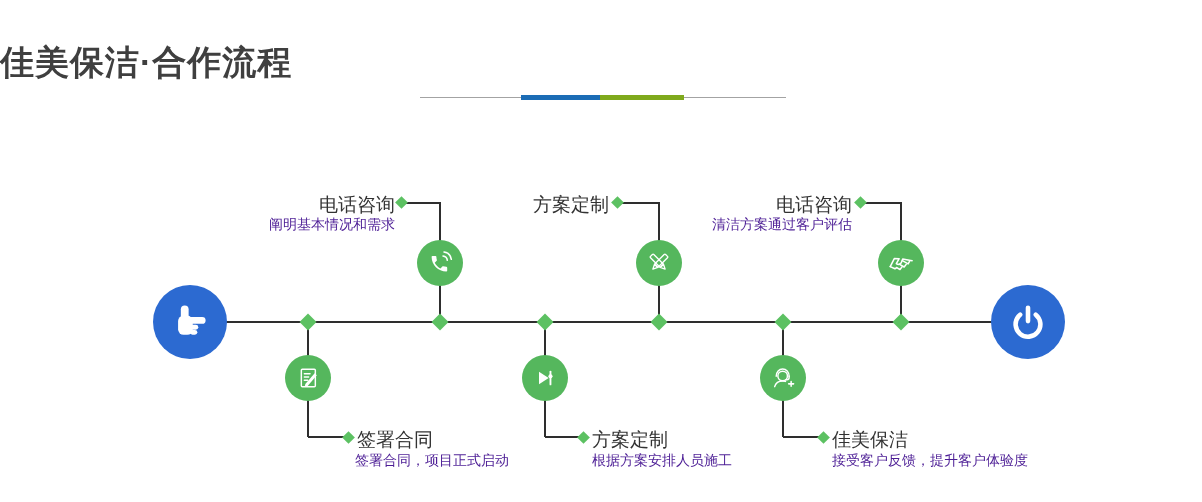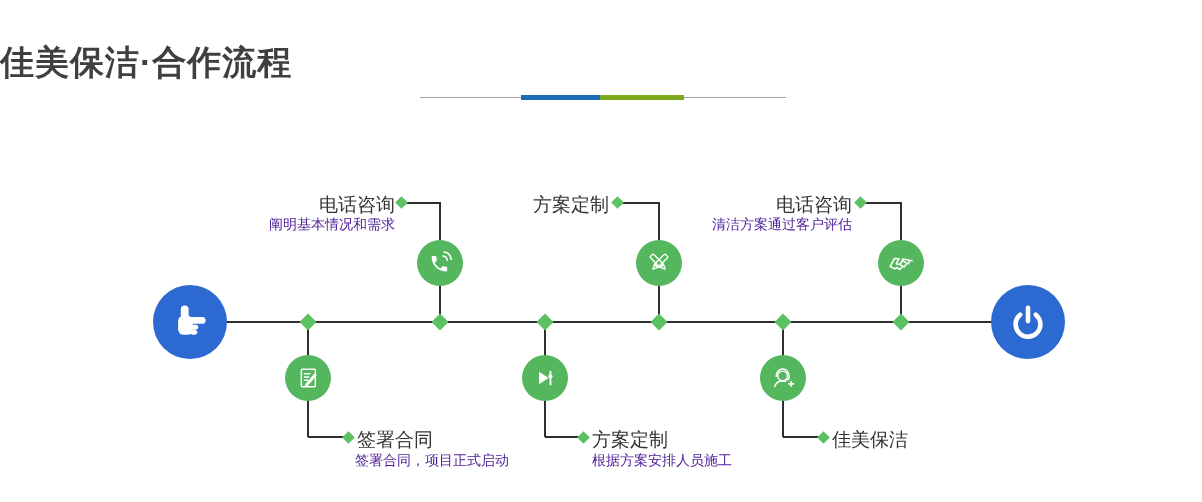--- a/index.html
+++ b/index.html
@@ -174,14 +174,15 @@
       <g stroke="#ffffff" stroke-width="2.2" fill="none" stroke-linecap="round">
         <circle cx="23.5" cy="21" r="7.2"></circle>
         <path d="M13.8 21.5 c0-7 4.5-11 9.7-11 c5.2 0 9.7 4 9.7 11"></path>
         <path d="M33.2 21.5 v1.8 a3.4 3.4 0 0 1 -3.4 3.4 h-1.5"></path>
         <path d="M11.5 37 c1.5-5.5 6-8.5 12-8.5 c1.5 0 3 0.2 4.3 0.6"></path>
         <path d="M32.5 32.8 h7.4 M36.2 29.1 v7.4" stroke-width="2.3"></path>
       </g>
     </svg>
   </div>
   <div class="stitle" style="left:832px;top:427px;">佳美保洁</div>
+  <div class="sdesc" style="left:832px;top:452px;">接受客户反馈，提升客户体验度</div>
 
 </div>
 
 </body></html>

